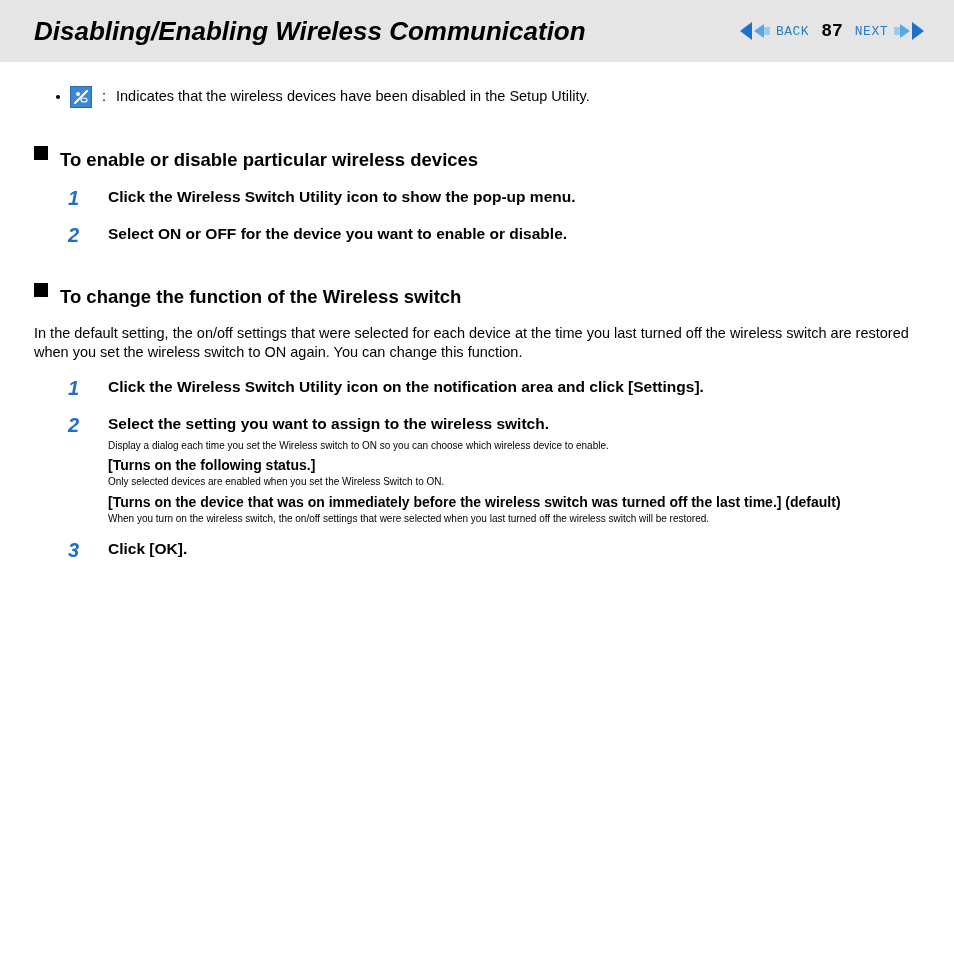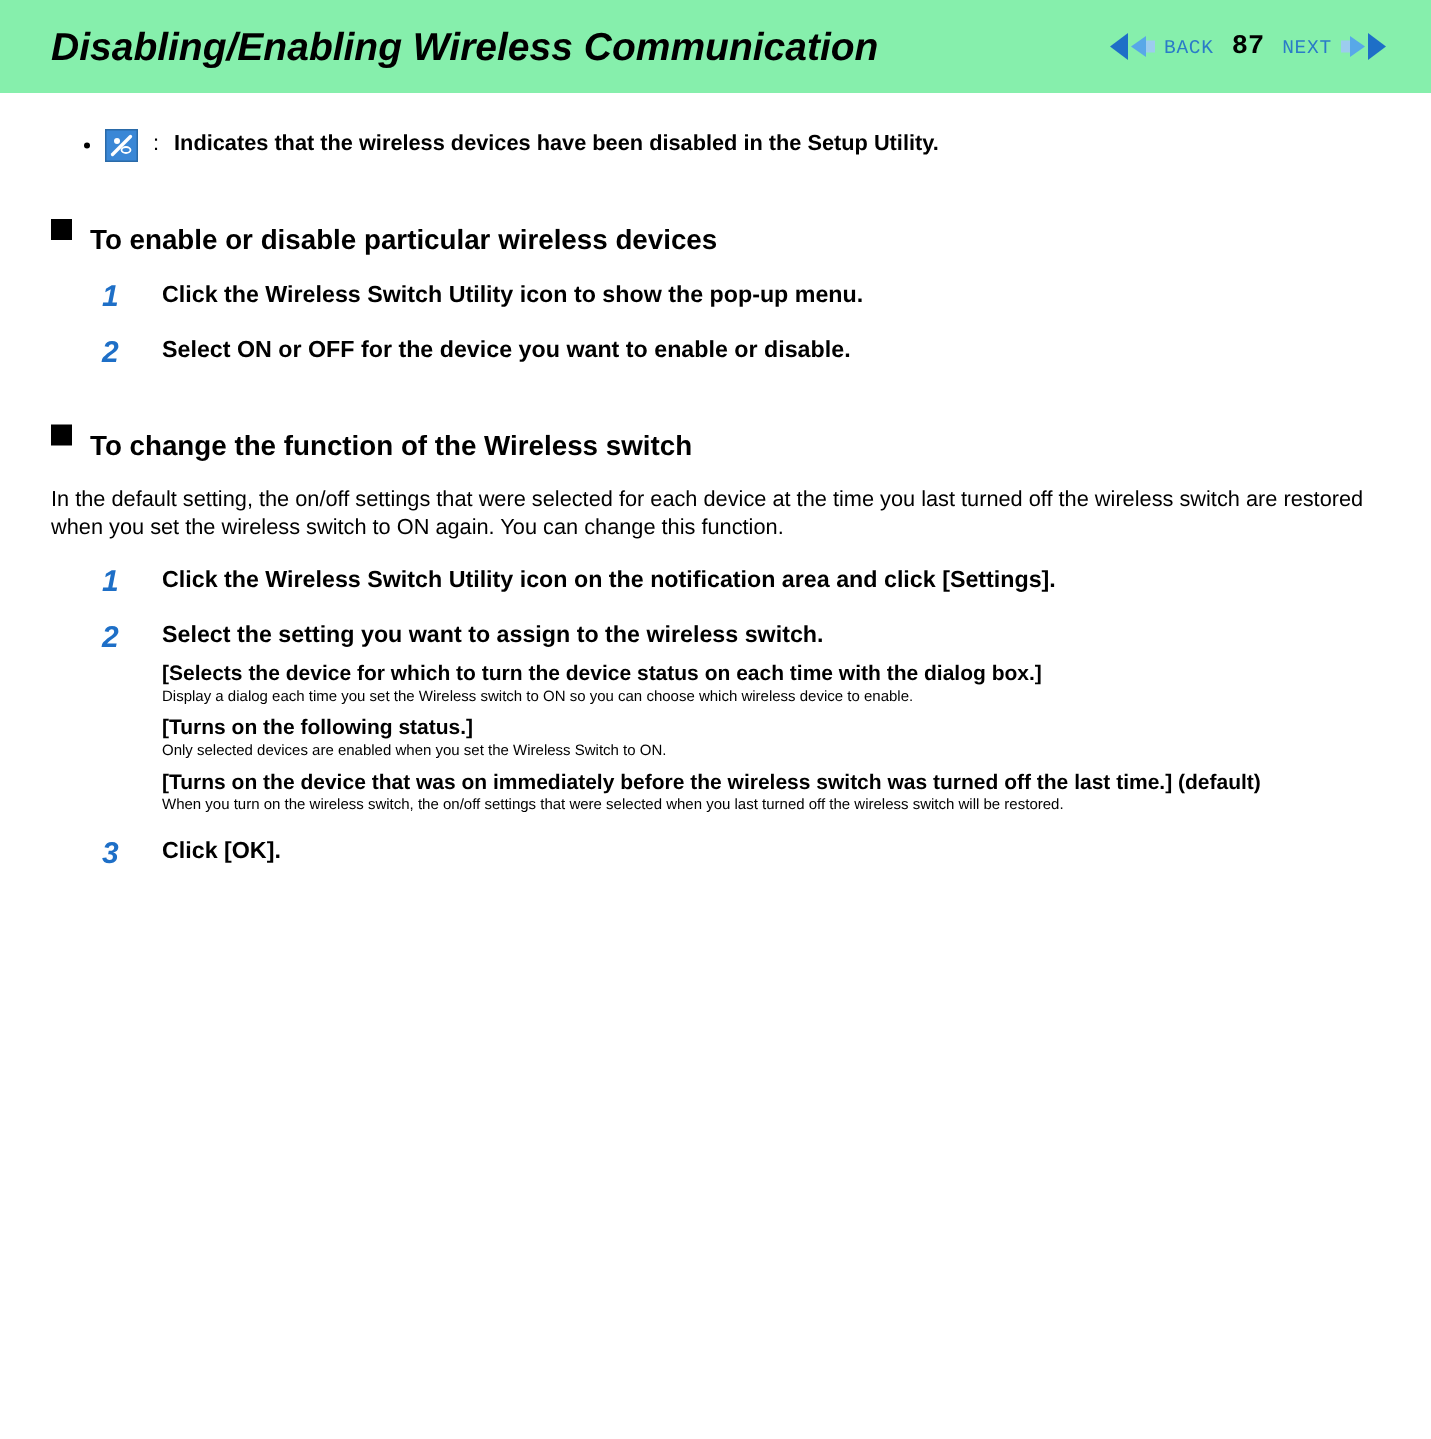--- a/index.html
+++ b/index.html
@@ -4,21 +4,21 @@
   <style>
     * { box-sizing: border-box; margin: 0; padding: 0; }
     body {
       font-family: Arial, Helvetica, sans-serif;
       width: 954px;
       height: 959px;
       background: #fff;
       position: relative;
     }
     .header {
-      background: #86efac;
+      background: #e5e5e5;
       height: 62px;
       display: flex;
       align-items: center;
       padding: 0 10px 0 34px;
       position: relative;
     }
     .title {
       font-size: 26px;
       font-weight: bold;
       font-style: italic;
@@ -71,21 +71,21 @@
     .wireless-icon {
       width: 22px;
       height: 22px;
       background: #3a87d6;
       border: 1px solid #2a6aa8;
       display: inline-flex;
       align-items: center;
       justify-content: center;
       flex-shrink: 0;
     }
-    .bullet-text { font-size: 14.5px; font-weight: bold; }
+    .bullet-text { font-size: 14.5px; }
     .section-head {
       display: flex;
       align-items: center;
       gap: 12px;
       margin-top: 18px;
       margin-bottom: 14px;
     }
     .square {
       width: 14px;
       height: 14px;
@@ -209,21 +209,20 @@
       <div class="step-num">1</div>
       <div class="step-body">
           <div class="step-title" style="max-width:720px;">Click the Wireless Switch Utility icon on the notification area and click [Settings].</div>
         </div>
     </div>
 
     <div class="step">
       <div class="step-num">2</div>
       <div class="step-body">
         <div class="step-title">Select the setting you want to assign to the wireless switch.</div>
-        <div class="step-sub-bold">[Selects the device for which to turn the device status on each time with the dialog box.]</div>
         <div class="step-sub">Display a dialog each time you set the Wireless switch to ON so you can choose which wireless device to enable.</div>
         <div class="step-sub-bold">[Turns on the following status.]</div>
         <div class="step-sub">Only selected devices are enabled when you set the Wireless Switch to ON.</div>
         <div class="step-sub-bold">[Turns on the device that was on immediately before the wireless switch was turned off the last time.] (default)</div>
         <div class="step-sub">When you turn on the wireless switch, the on/off settings that were selected when you last turned off the wireless switch will be restored.</div>
       </div>
     </div>
 
     <div class="step" style="margin-top:8px;">
       <div class="step-num">3</div>

